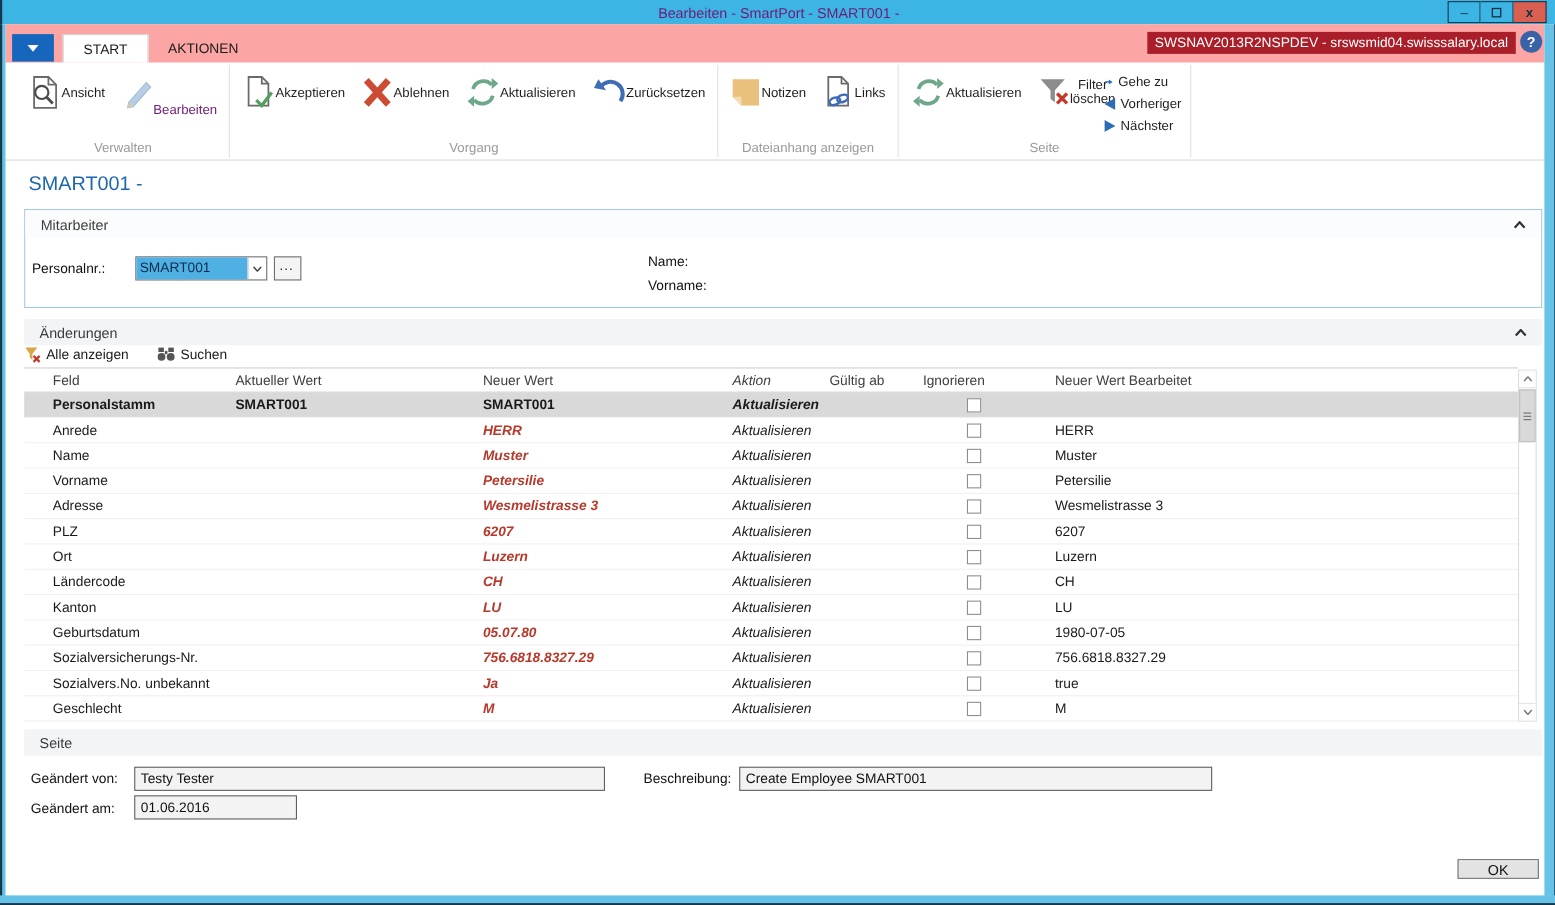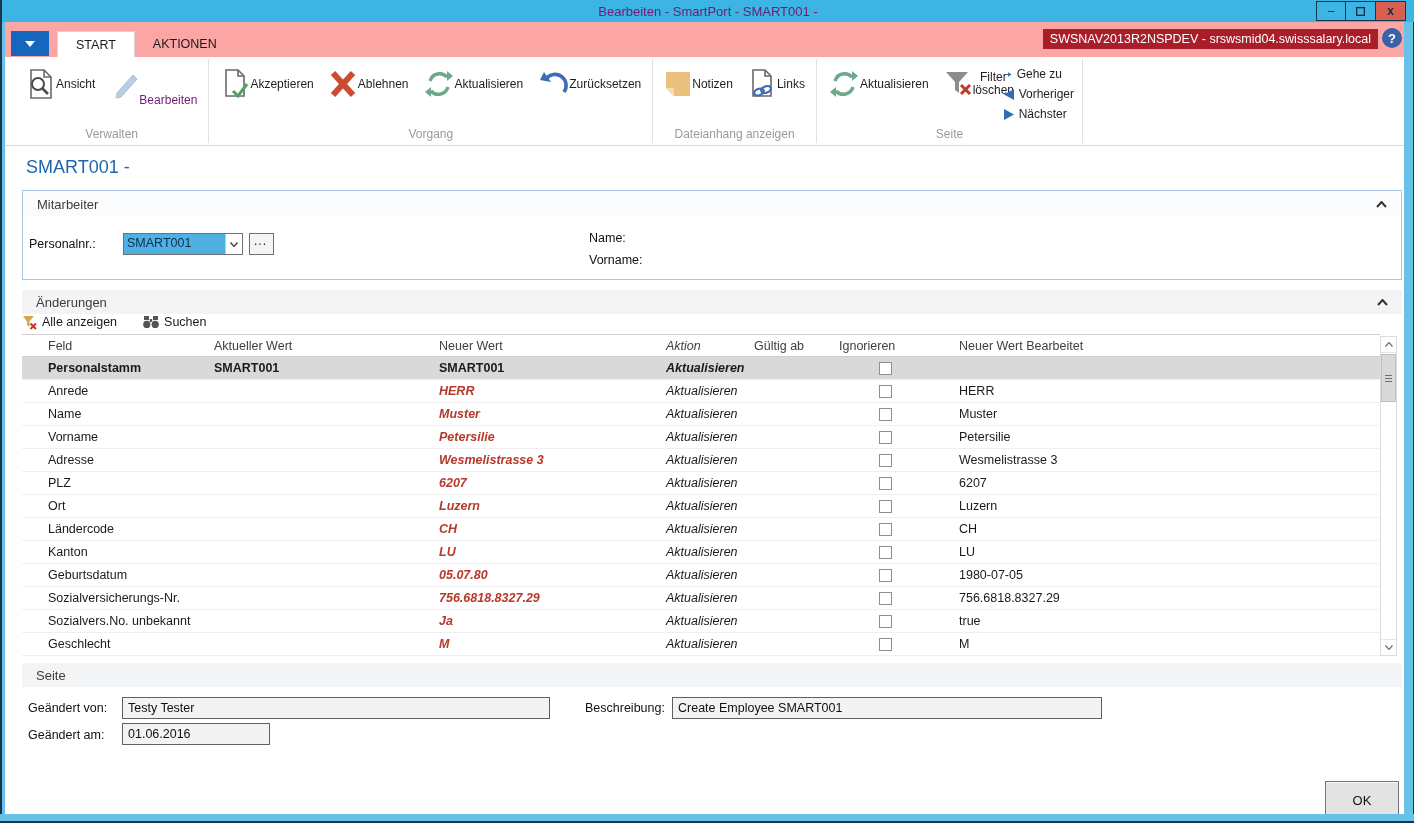--- a/index.html
+++ b/index.html
@@ -99,21 +99,21 @@
   .vs-thumb { position:absolute; top:17px; left:0; width:15px; height:48px; background:#d9d9d9; border:1px solid #bfbfbf; cursor:grab;
               display:flex; align-items:center; justify-content:center; flex-direction:column; gap:2px;}
   .vs-grip { width:7px; border-top:1px solid #6e6e6e; }
   .vs-arrow { width:8px; height:5px; }
 
   
   .info-label { position:absolute; font-size:12.5px; color:#111; }
   .textbox { position:absolute; height:22px; border:1px solid #5f5f5f; background:#f3f3f3;
              font-size:12.5px; display:flex; align-items:center; padding:0 5px; color:#111; }
 
-  .ok-btn { position:absolute; top:781px; left:1325px; width:74px; height:39px; background:#e3e3e3;
+  .ok-btn { position:absolute; top:781px; left:1325px; width:74px; height:18px; background:#e3e3e3;
             border:1px solid #757575; font-size:13px; color:#111; display:flex; align-items:center;
             justify-content:center; cursor:pointer; box-shadow:inset 0 1px 0 #fafafa; }
 
   svg { display:block; }
 </style>
 </head>
 <body>
 
 <div class="window">
 

